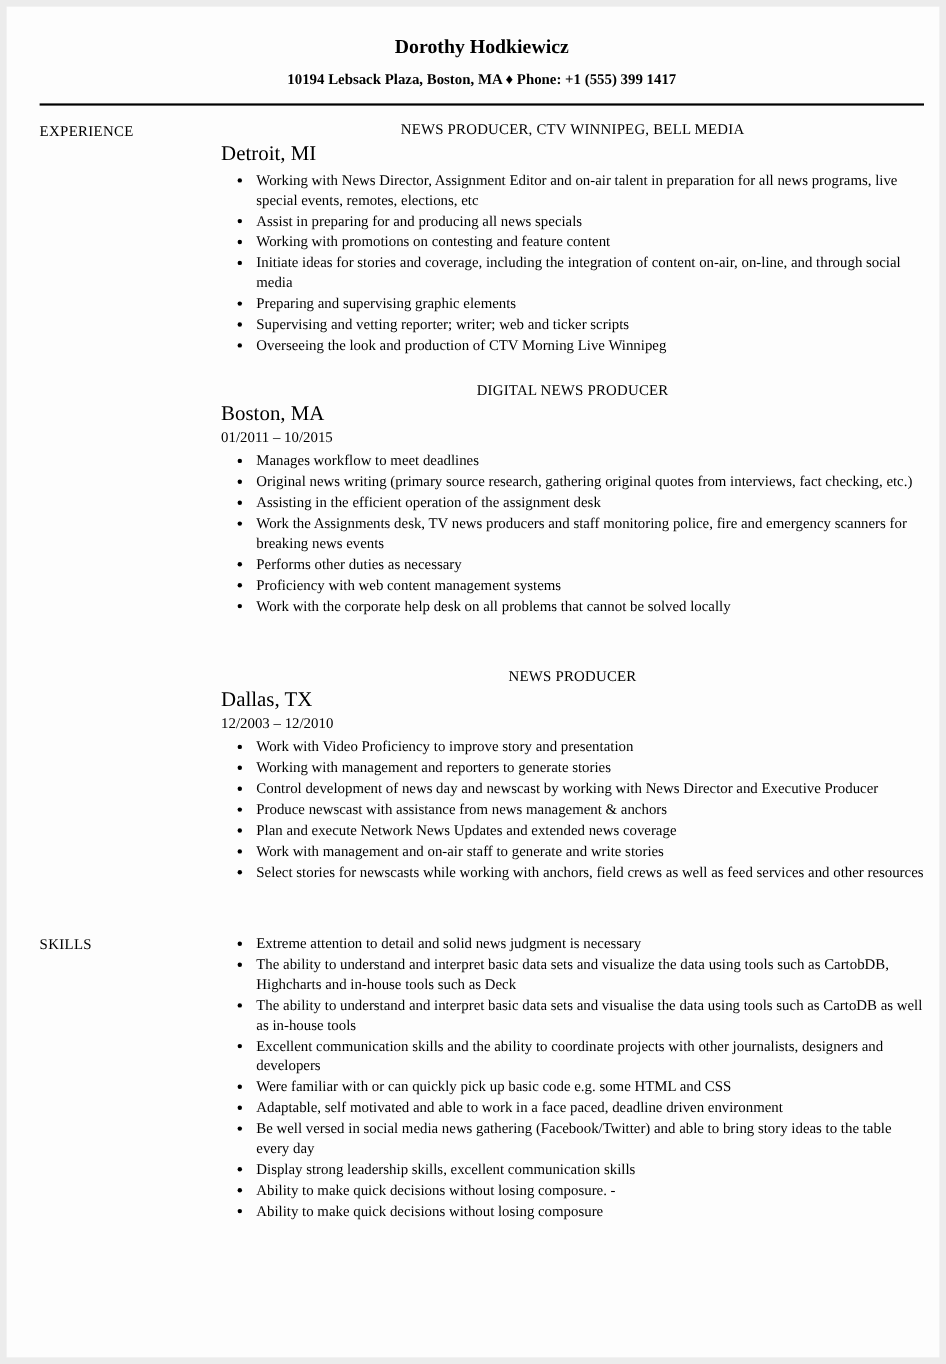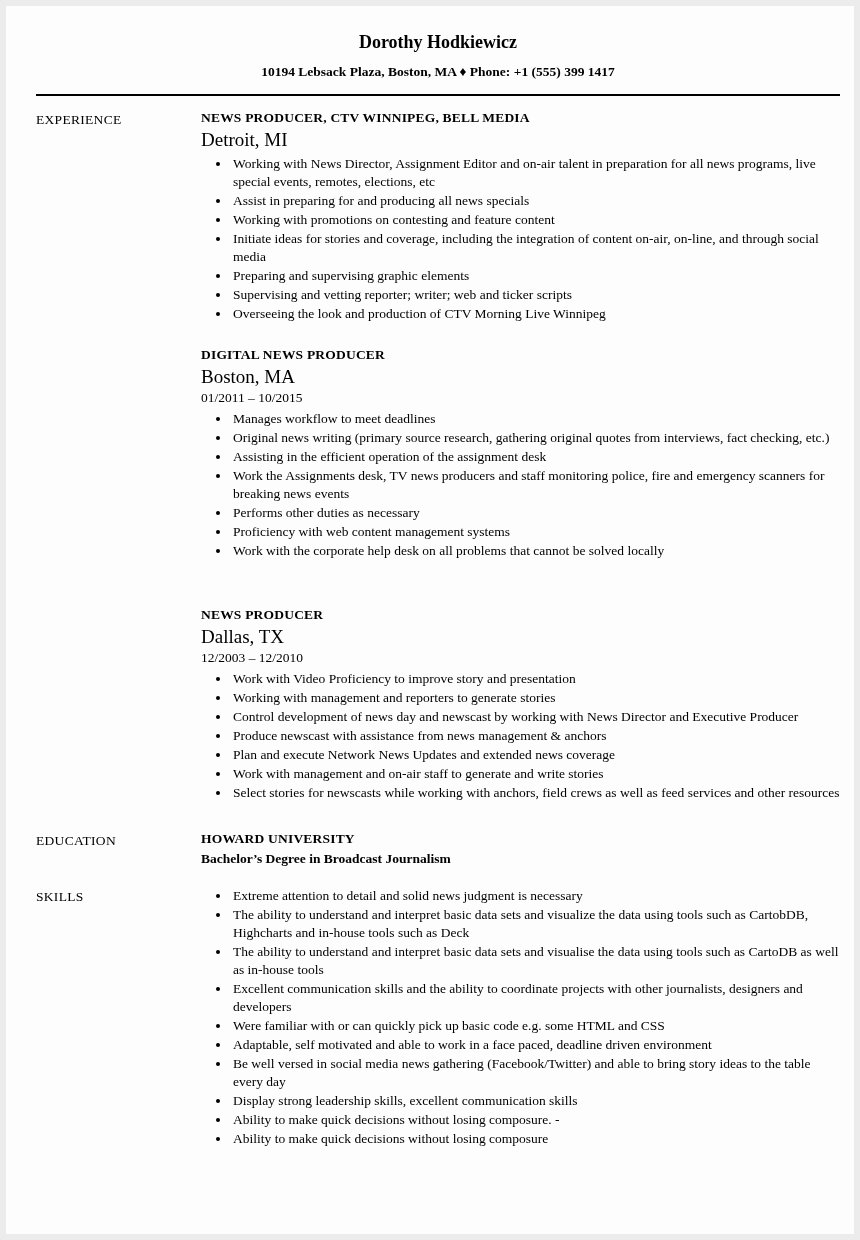--- a/index.html
+++ b/index.html
@@ -46,22 +46,23 @@
     flex: 0 0 128px;
     font-size: 13.5px;
     letter-spacing: 0.3px;
     padding-top: 2px;
   }
   .section-body { flex: 1; }
   .job { margin-bottom: 24px; }
   .job:last-child { margin-bottom: 0; margin-top: 47px; }
   .job-title {
     font-size: 13.5px;
-    font-weight: bold;
+    font-weight: normal;
     letter-spacing: 0.2px;
+    text-align: center;
   }
   .job-location {
     font-size: 19px;
     font-weight: normal;
     margin-top: 3px;
   }
   .job-dates {
     font-size: 13.5px;
     margin-top: 2px;
   }
@@ -80,21 +81,21 @@
   .edu-school {
     font-size: 13.5px;
     font-weight: bold;
     letter-spacing: 0.2px;
   }
   .edu-degree {
     font-size: 13.5px;
     font-weight: bold;
     margin-top: 4px;
   }
-  .skills-section { margin-top: 20px; }
+  .skills-section { margin-top: 46px; }
   .skills-section ul.bullets { margin-top: 0; }
 </style>
 </head>
 <body>
 
 <div class="page">
   <div class="inner">
 
     <div class="header">
       <div class="name">Dorothy Hodkiewicz</div>
@@ -147,27 +148,20 @@
             <li>Produce newscast with assistance from news management &amp; anchors</li>
             <li>Plan and execute Network News Updates and extended news coverage</li>
             <li>Work with management and on-air staff to generate and write stories</li>
             <li>Select stories for newscasts while working with anchors, field crews as well as feed services and other resources</li>
           </ul>
         </div>
 
       </div>
     </div>
 
-    <div class="section edu-section">
-      <div class="section-label">EDUCATION</div>
-      <div class="section-body">
-        <div class="edu-school">HOWARD UNIVERSITY</div>
-        <div class="edu-degree">Bachelor’s Degree in Broadcast Journalism</div>
-      </div>
-    </div>
 
     <div class="section skills-section">
       <div class="section-label">SKILLS</div>
       <div class="section-body">
         <ul class="bullets">
           <li>Extreme attention to detail and solid news judgment is necessary</li>
           <li>The ability to understand and interpret basic data sets and visualize the data using tools such as CartobDB, Highcharts and in-house tools such as Deck</li>
           <li>The ability to understand and interpret basic data sets and visualise the data using tools such as CartoDB as well as in-house tools</li>
           <li>Excellent communication skills and the ability to coordinate projects with other journalists, designers and developers</li>
           <li>Were familiar with or can quickly pick up basic code e.g. some HTML and CSS</li>

